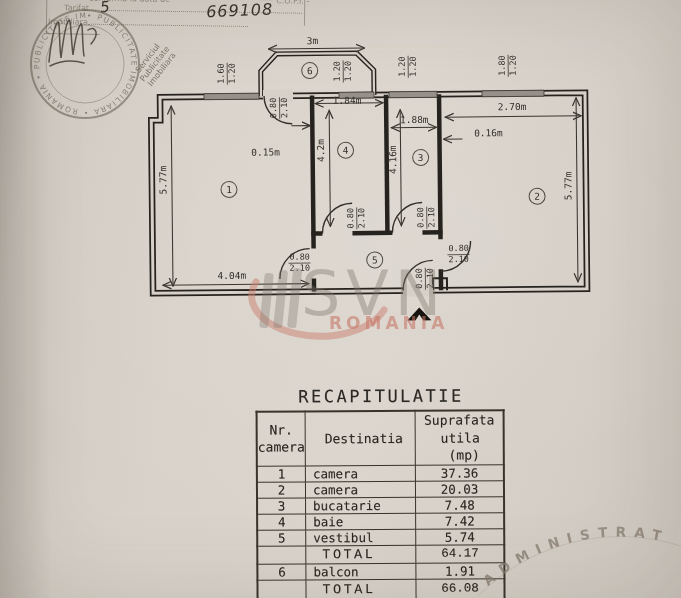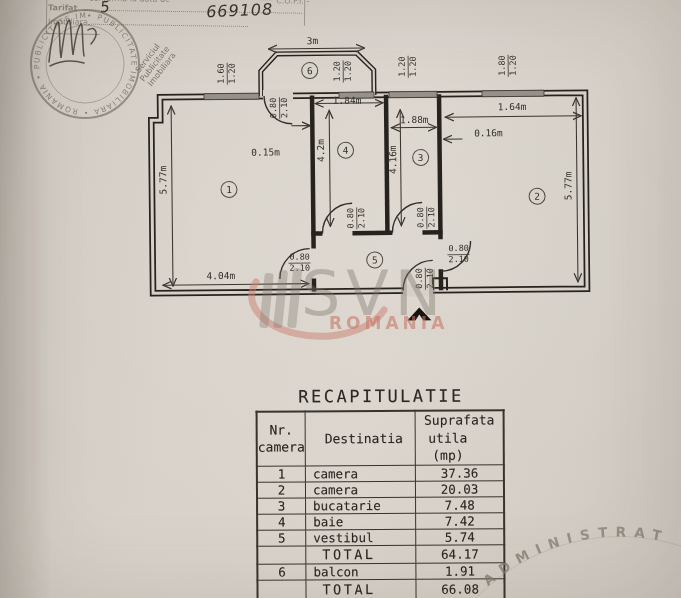--- a/index.html
+++ b/index.html
@@ -64,38 +64,38 @@
   table.recap-table{border-collapse:collapse;width:249px;
     text-shadow:.3px .3px 0 rgba(0,0,0,.22);}
   table.recap-table th,table.recap-table td{border:1.6px solid #38342c;font-weight:normal;
     font-size:12.5px;padding:0;}
   table.recap-table{border:2.2px solid #38342c;}
   .c1{width:44px;text-align:center;}
   .c2{width:108px;text-align:left;padding-left:7px !important;}
   .c3{width:97px;text-align:center;}
   th.c1 div,th.c3 div{line-height:1.35;}
   th{height:42px;font-size:13px !important;}
-  th .h3b{padding-right:23px;}
+  th .h3b{text-align:right;padding-right:23px;}
   td{height:15px;}
   tr.total td.c2{padding-left:16px !important;letter-spacing:2.5px;font-size:13.5px;}
-  tr.total td{height:17px;}
+  tr.total td{height:17px;font-family:Liberation Mono, monospace;}
   tr.grand td{height:19px;}
 
   .corner-stamp{position:absolute;left:0;top:0;z-index:6;pointer-events:none;}
 </style>
 </head>
 <body>
 
 <div class="page">
   <div class="edge-shade"></div>
 
   <div class="form">
     <span class="f-faint" style="left:45px;top:-3px;">conforma la data de</span>
     <span class="f-faint" style="left:232px;top:-3px;">C.O.P.I. -</span>
-    <span class="f-faint" style="left:4px;top:7px;font-weight:bold;">Tarifat</span>
+    <span class="f-faint" style="left:20px;top:7px;">Tarifat</span>
     <span class="f-faint" style="left:4px;top:21px;">Imobiliara</span>
     <span class="hand five">5</span>
     <span class="hand number">669108</span>
     <div class="f-dotted" style="left:100px;top:0;width:128px;"></div>
     <div class="f-dotted" style="left:40px;top:13px;width:218px;"></div>
     <div class="f-dotted" style="left:44px;top:27px;width:160px;"></div>
     <div class="f-solid" style="left:2px;top:0;width:1px;height:38px;"></div>
     <div class="f-solid" style="left:260px;top:-2px;width:1px;height:28px;"></div>
     <div class="f-solid" style="left:0px;top:37px;width:56px;height:1px;"></div>
   </div>
@@ -162,24 +162,24 @@
       </g>
 
       <polygon points="406,321 418,308 430,321 422,321 418,315 414,321" fill="#17140f"></polygon>
     </svg>
 
     <div class="plan-labels">
 
       <span class="dim" style="left:314px;top:40px;">3m</span>
       <span class="dim" style="left:348px;top:92px;margin-top:8px;">1.84m</span>
       <span class="dim" style="left:415px;top:120px;">1.88m</span>
-      <span class="dim" style="left:513px;top:108px;">1.64m</span>
+      <span class="dim" style="left:513px;top:108px;">2.70m</span>
       <span class="dim" style="left:266px;top:118px;margin-top:33px;">0.15m</span>
       <span class="dim" style="left:489px;top:134px;">0.16m</span>
-      <span class="dim" style="left:220px;top:274px;">4.04m</span>
+      <span class="dim" style="left:231px;top:274px;">4.04m</span>
       <span class="dim rot" style="left:163px;top:178px;">5.77m</span>
       <span class="dim rot" style="left:568px;top:188px;">5.77m</span>
       <span class="dim rot" style="left:321px;top:150px;">4.2m</span>
       <span class="dim rot" style="left:393px;top:160px;">4.16m</span>
 
       <span class="frac rot" style="left:280px;top:107px;">
           <span class="t">0.80</span>
           <span class="b">2.10</span>
         </span>
       <span class="frac" style="left:299px;top:262px;">

